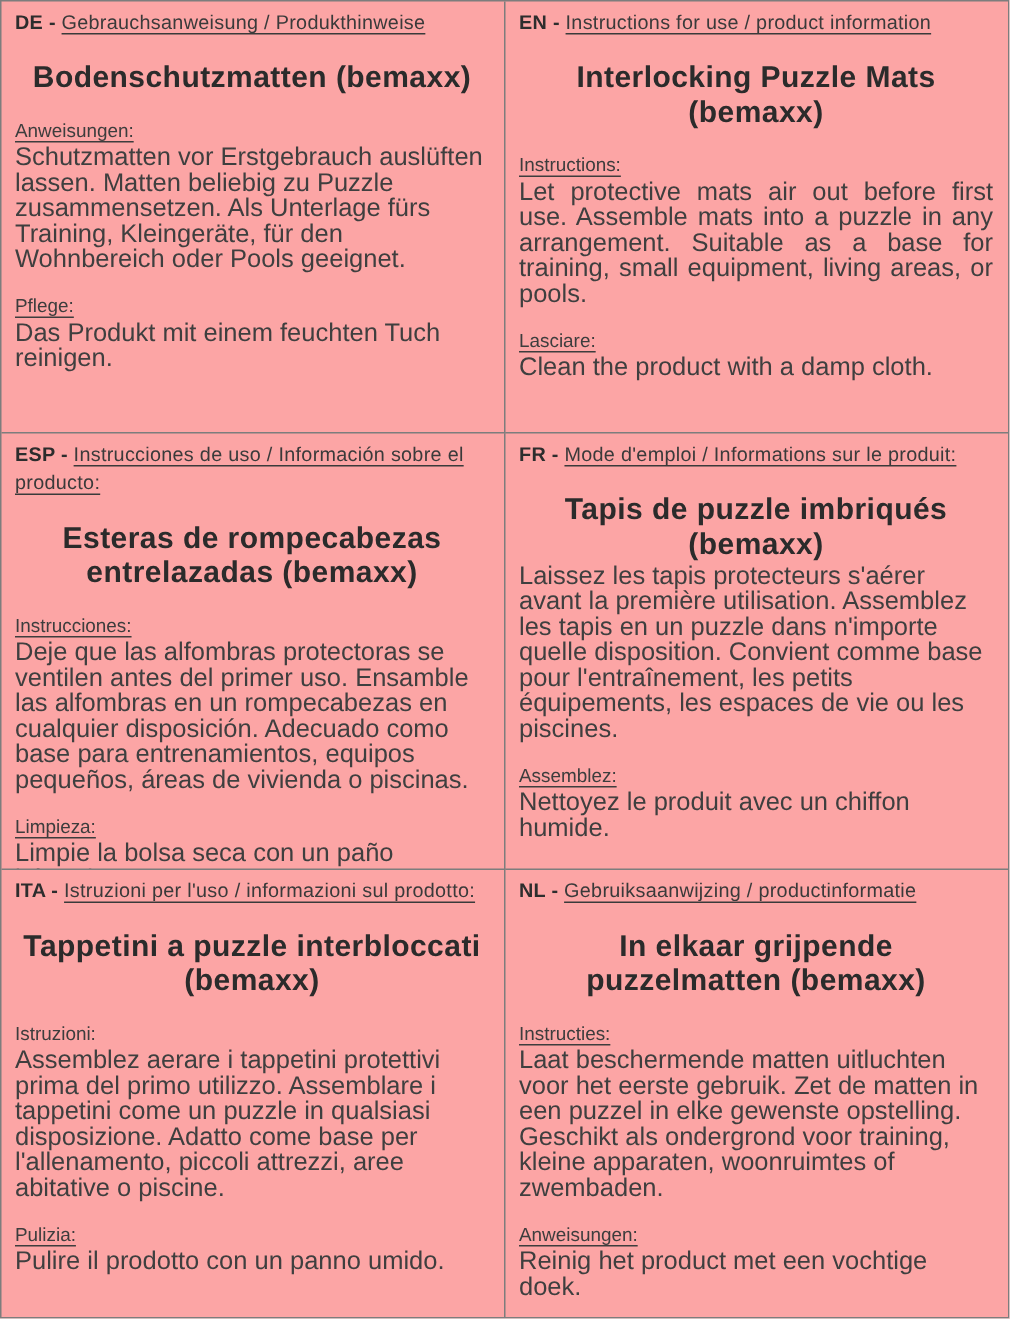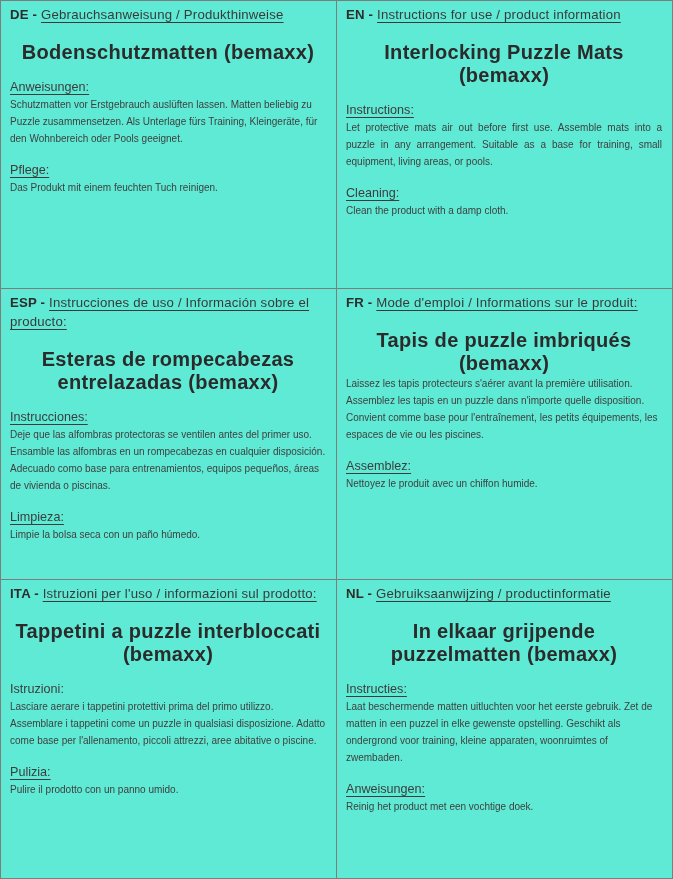--- a/index.html
+++ b/index.html
@@ -6,21 +6,21 @@
   html, body {
     margin: 0;
     padding: 0;
     background: #ffffff;
     font-family: "Liberation Sans", "DejaVu Sans", sans-serif;
   }
   .page {
     position: relative;
     width: 673px;
     height: 879px;
-    background: #5eead4;
+    background: #fca5a5;
     border: 1px solid #7d7d7d;
     box-shadow: 0 2px 0 #d8d8d8;
     display: grid;
     grid-template-columns: 336px 1fr;
     grid-template-rows: 288px 291px 1fr;
     color: #3d3d3d;
   }
   .cell {
     padding: 4px 10px 0 9px;
     overflow: hidden;
@@ -56,21 +56,21 @@
     margin: 15px 0 0 0;
     font-size: 12.6px;
     line-height: 17px;
     color: #3d3d3d;
     text-decoration: underline;
     text-underline-offset: 2.5px;
   }
   .section-label.no-underline { text-decoration: none; }
   .section-text {
     margin: 0;
-    font-size: 10px;
+    font-size: 17px;
     line-height: 17px;
     color: #3f3f3f;
   }
   .section-text.justify { text-align: justify; }
 </style>
 </head>
 <body>
 
 <div class="page">
 
@@ -81,21 +81,21 @@
     <p class="section-text">Schutzmatten vor Erstgebrauch auslüften lassen. Matten beliebig zu Puzzle zusammensetzen. Als Unterlage fürs Training, Kleingeräte, für den Wohnbereich oder Pools geeignet.</p>
     <p class="section-label">Pflege:</p>
     <p class="section-text">Das Produkt mit einem feuchten Tuch reinigen.</p>
   </section>
 
   <section class="cell row-top">
     <p class="cell-header"><span class="lang-code">EN - </span><span class="header-rest">Instructions for use / product information</span></p>
     <h2 class="product-title">Interlocking Puzzle Mats (bemaxx)</h2>
     <p class="section-label">Instructions:</p>
     <p class="section-text justify">Let protective mats air out before first use. Assemble mats into a puzzle in any arrangement. Suitable as a base for training, small equipment, living areas, or pools.</p>
-    <p class="section-label">Cleaning:</p>
+    <p class="section-label">Lasciare:</p>
     <p class="section-text">Clean the product with a damp cloth.</p>
   </section>
 
   <section class="cell col-left row-mid">
     <p class="cell-header"><span class="lang-code">ESP - </span><span class="header-rest">Instrucciones de uso / Información sobre el producto:</span></p>
     <h2 class="product-title">Esteras de rompecabezas entrelazadas (bemaxx)</h2>
     <p class="section-label">Instrucciones:</p>
     <p class="section-text">Deje que las alfombras protectoras se ventilen antes del primer uso. Ensamble las alfombras en un rompecabezas en cualquier disposición. Adecuado como base para entrenamientos, equipos pequeños, áreas de vivienda o piscinas.</p>
     <p class="section-label">Limpieza:</p>
     <p class="section-text">Limpie la bolsa seca con un paño húmedo.</p>
@@ -106,21 +106,21 @@
     <h2 class="product-title">Tapis de puzzle imbriqués (bemaxx)</h2>
     <p class="section-text">Laissez les tapis protecteurs s'aérer avant la première utilisation. Assemblez les tapis en un puzzle dans n'importe quelle disposition. Convient comme base pour l'entraînement, les petits équipements, les espaces de vie ou les piscines.</p>
     <p class="section-label">Assemblez:</p>
     <p class="section-text">Nettoyez le produit avec un chiffon humide.</p>
   </section>
 
   <section class="cell col-left">
     <p class="cell-header"><span class="lang-code">ITA - </span><span class="header-rest">Istruzioni per l'uso / informazioni sul prodotto:</span></p>
     <h2 class="product-title">Tappetini a puzzle interbloccati (bemaxx)</h2>
     <p class="section-label no-underline">Istruzioni:</p>
-    <p class="section-text">Lasciare aerare i tappetini protettivi prima del primo utilizzo. Assemblare i tappetini come un puzzle in qualsiasi disposizione. Adatto come base per l'allenamento, piccoli attrezzi, aree abitative o piscine.</p>
+    <p class="section-text">Assemblez aerare i tappetini protettivi prima del primo utilizzo. Assemblare i tappetini come un puzzle in qualsiasi disposizione. Adatto come base per l'allenamento, piccoli attrezzi, aree abitative o piscine.</p>
     <p class="section-label">Pulizia:</p>
     <p class="section-text">Pulire il prodotto con un panno umido.</p>
   </section>
 
   <section class="cell">
     <p class="cell-header"><span class="lang-code">NL - </span><span class="header-rest">Gebruiksaanwijzing / productinformatie</span></p>
     <h2 class="product-title">In elkaar grijpende puzzelmatten (bemaxx)</h2>
     <p class="section-label">Instructies:</p>
     <p class="section-text">Laat beschermende matten uitluchten voor het eerste gebruik. Zet de matten in een puzzel in elke gewenste opstelling. Geschikt als ondergrond voor training, kleine apparaten, woonruimtes of zwembaden.</p>
     <p class="section-label">Anweisungen:</p>

